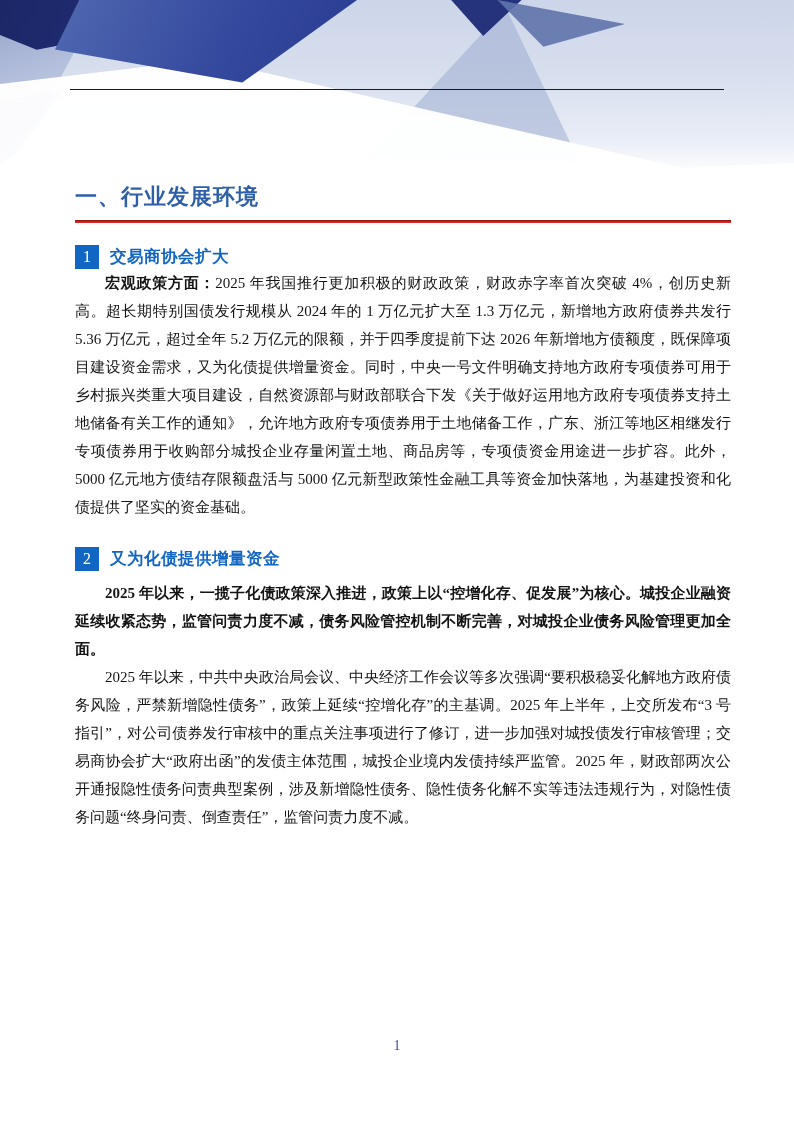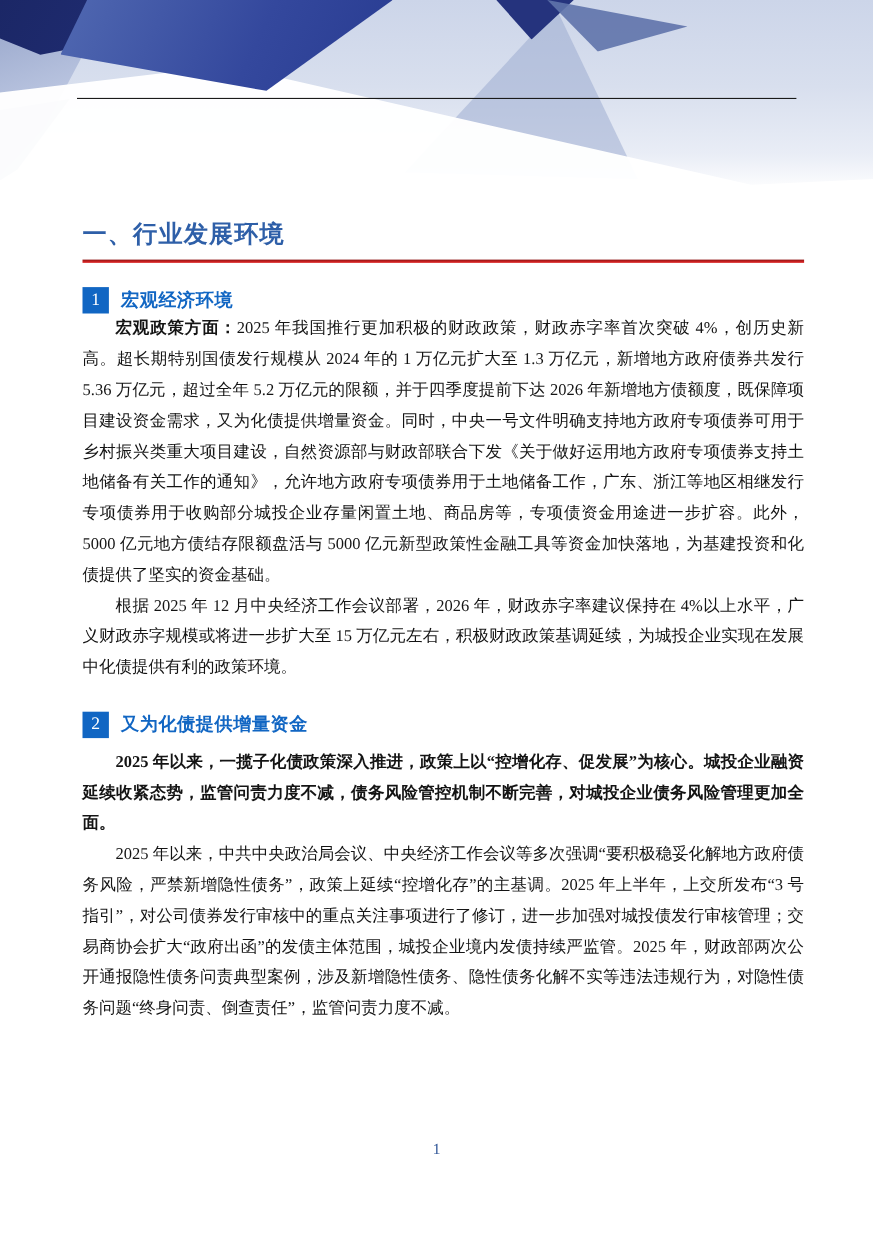--- a/index.html
+++ b/index.html
@@ -28,21 +28,21 @@
     background:linear-gradient(115deg,#5068b1 0%,#34489d 55%,#273a90 100%);
     clip-path:polygon(8% 0,100% 0,62% 70%,0 42%);}
   .hdr .tri-navy-small{position:absolute;left:432px;top:0;width:160px;height:62px;
     background:#25337d;clip-path:polygon(12% 0,56% 0,32% 58%);}
   .hdr .tri-arrow{position:absolute;left:455px;top:0;width:170px;height:60px;
     background:#5f73ab;opacity:.9;clip-path:polygon(25% 0,100% 40%,52% 78%);}
   .hdr .tri-translucent{position:absolute;left:368px;top:8px;width:265px;height:155px;
     background:#97a7cd;opacity:.5;clip-path:polygon(0 96%,52% 0,80% 100%);}
   .hdr-line{position:absolute;left:70px;top:89px;width:654px;height:1px;background:#1a1a1a;}
   
-  .main{position:absolute;left:75px;right:63px;top:183px;margin-top:16px;}
+  .main{position:absolute;left:75px;right:63px;top:183px;}
   .title{
     margin:0;font-family:"Liberation Sans","DejaVu Sans",sans-serif;
     font-weight:bold;font-size:22px;line-height:28px;color:#2E5FA8;letter-spacing:1px;
   }
   .red-rule{margin-top:9px;height:3px;
     background:linear-gradient(180deg,#8e1414 0%,#c41f1f 55%,#e03434 100%);}
   .sec-head{display:flex;align-items:center;height:24px;margin-top:22px;}
   .sec-head .badge{
     width:24px;height:24px;background:#1166C3;color:#ffffff;
     font-family:"Liberation Serif","DejaVu Serif",serif;font-size:16px;
@@ -86,25 +86,24 @@
   <div class="hdr-line"></div>
 
   <div class="main">
 
     <h1 class="title">一、行业发展环境</h1>
     <div class="red-rule"></div>
 
     <section class="sec1">
       <div class="sec-head">
         <span class="badge">1</span>
-        <span class="sec-title">宏观经济环境</span>
+        <span class="sec-title">交易商协会扩大</span>
       </div>
       <div class="body-text">
         <p><b>宏观政策方面：</b><span>2025 年我国推行更加积极的财政政策，财政赤字率首次突破 4%，创历史新高。超长期特别国债发行规模从 2024 年的 1 万亿元扩大至 1.3 万亿元，新增地方政府债券共发行 5.36 万亿元，超过全年 5.2 万亿元的限额，并于四季度提前下达 2026 年新增地方债额度，既保障项目建设资金需求，又为化债提供增量资金。同时，中央一号文件明确支持地方政府专项债券可用于乡村振兴类重大项目建设，自然资源部与财政部联合下发《关于做好运用地方政府专项债券支持土地储备有关工作的通知》，允许地方政府专项债券用于土地储备工作，广东、浙江等地区相继发行专项债券用于收购部分城投企业存量闲置土地、商品房等，专项债资金用途进一步扩容。此外，5000 亿元地方债结存限额盘活与 5000 亿元新型政策性金融工具等资金加快落地，为基建投资和化债提供了坚实的资金基础。</span></p>
-        <p>根据 2025 年 12 月中央经济工作会议部署，2026 年，财政赤字率建议保持在 4%以上水平，广义财政赤字规模或将进一步扩大至 15 万亿元左右，积极财政政策基调延续，为城投企业实现在发展中化债提供有利的政策环境。</p>
       </div>
     </section>
 
     <section class="sec2">
       <div class="sec-head">
         <span class="badge">2</span>
         <span class="sec-title">又为化债提供增量资金</span>
       </div>
       <div class="body-text">
         <p class="first lead-bold">2025 年以来，一揽子化债政策深入推进，政策上以“控增化存、促发展”为核心。城投企业融资延续收紧态势，监管问责力度不减，债务风险管控机制不断完善，对城投企业债务风险管理更加全面。</p>

